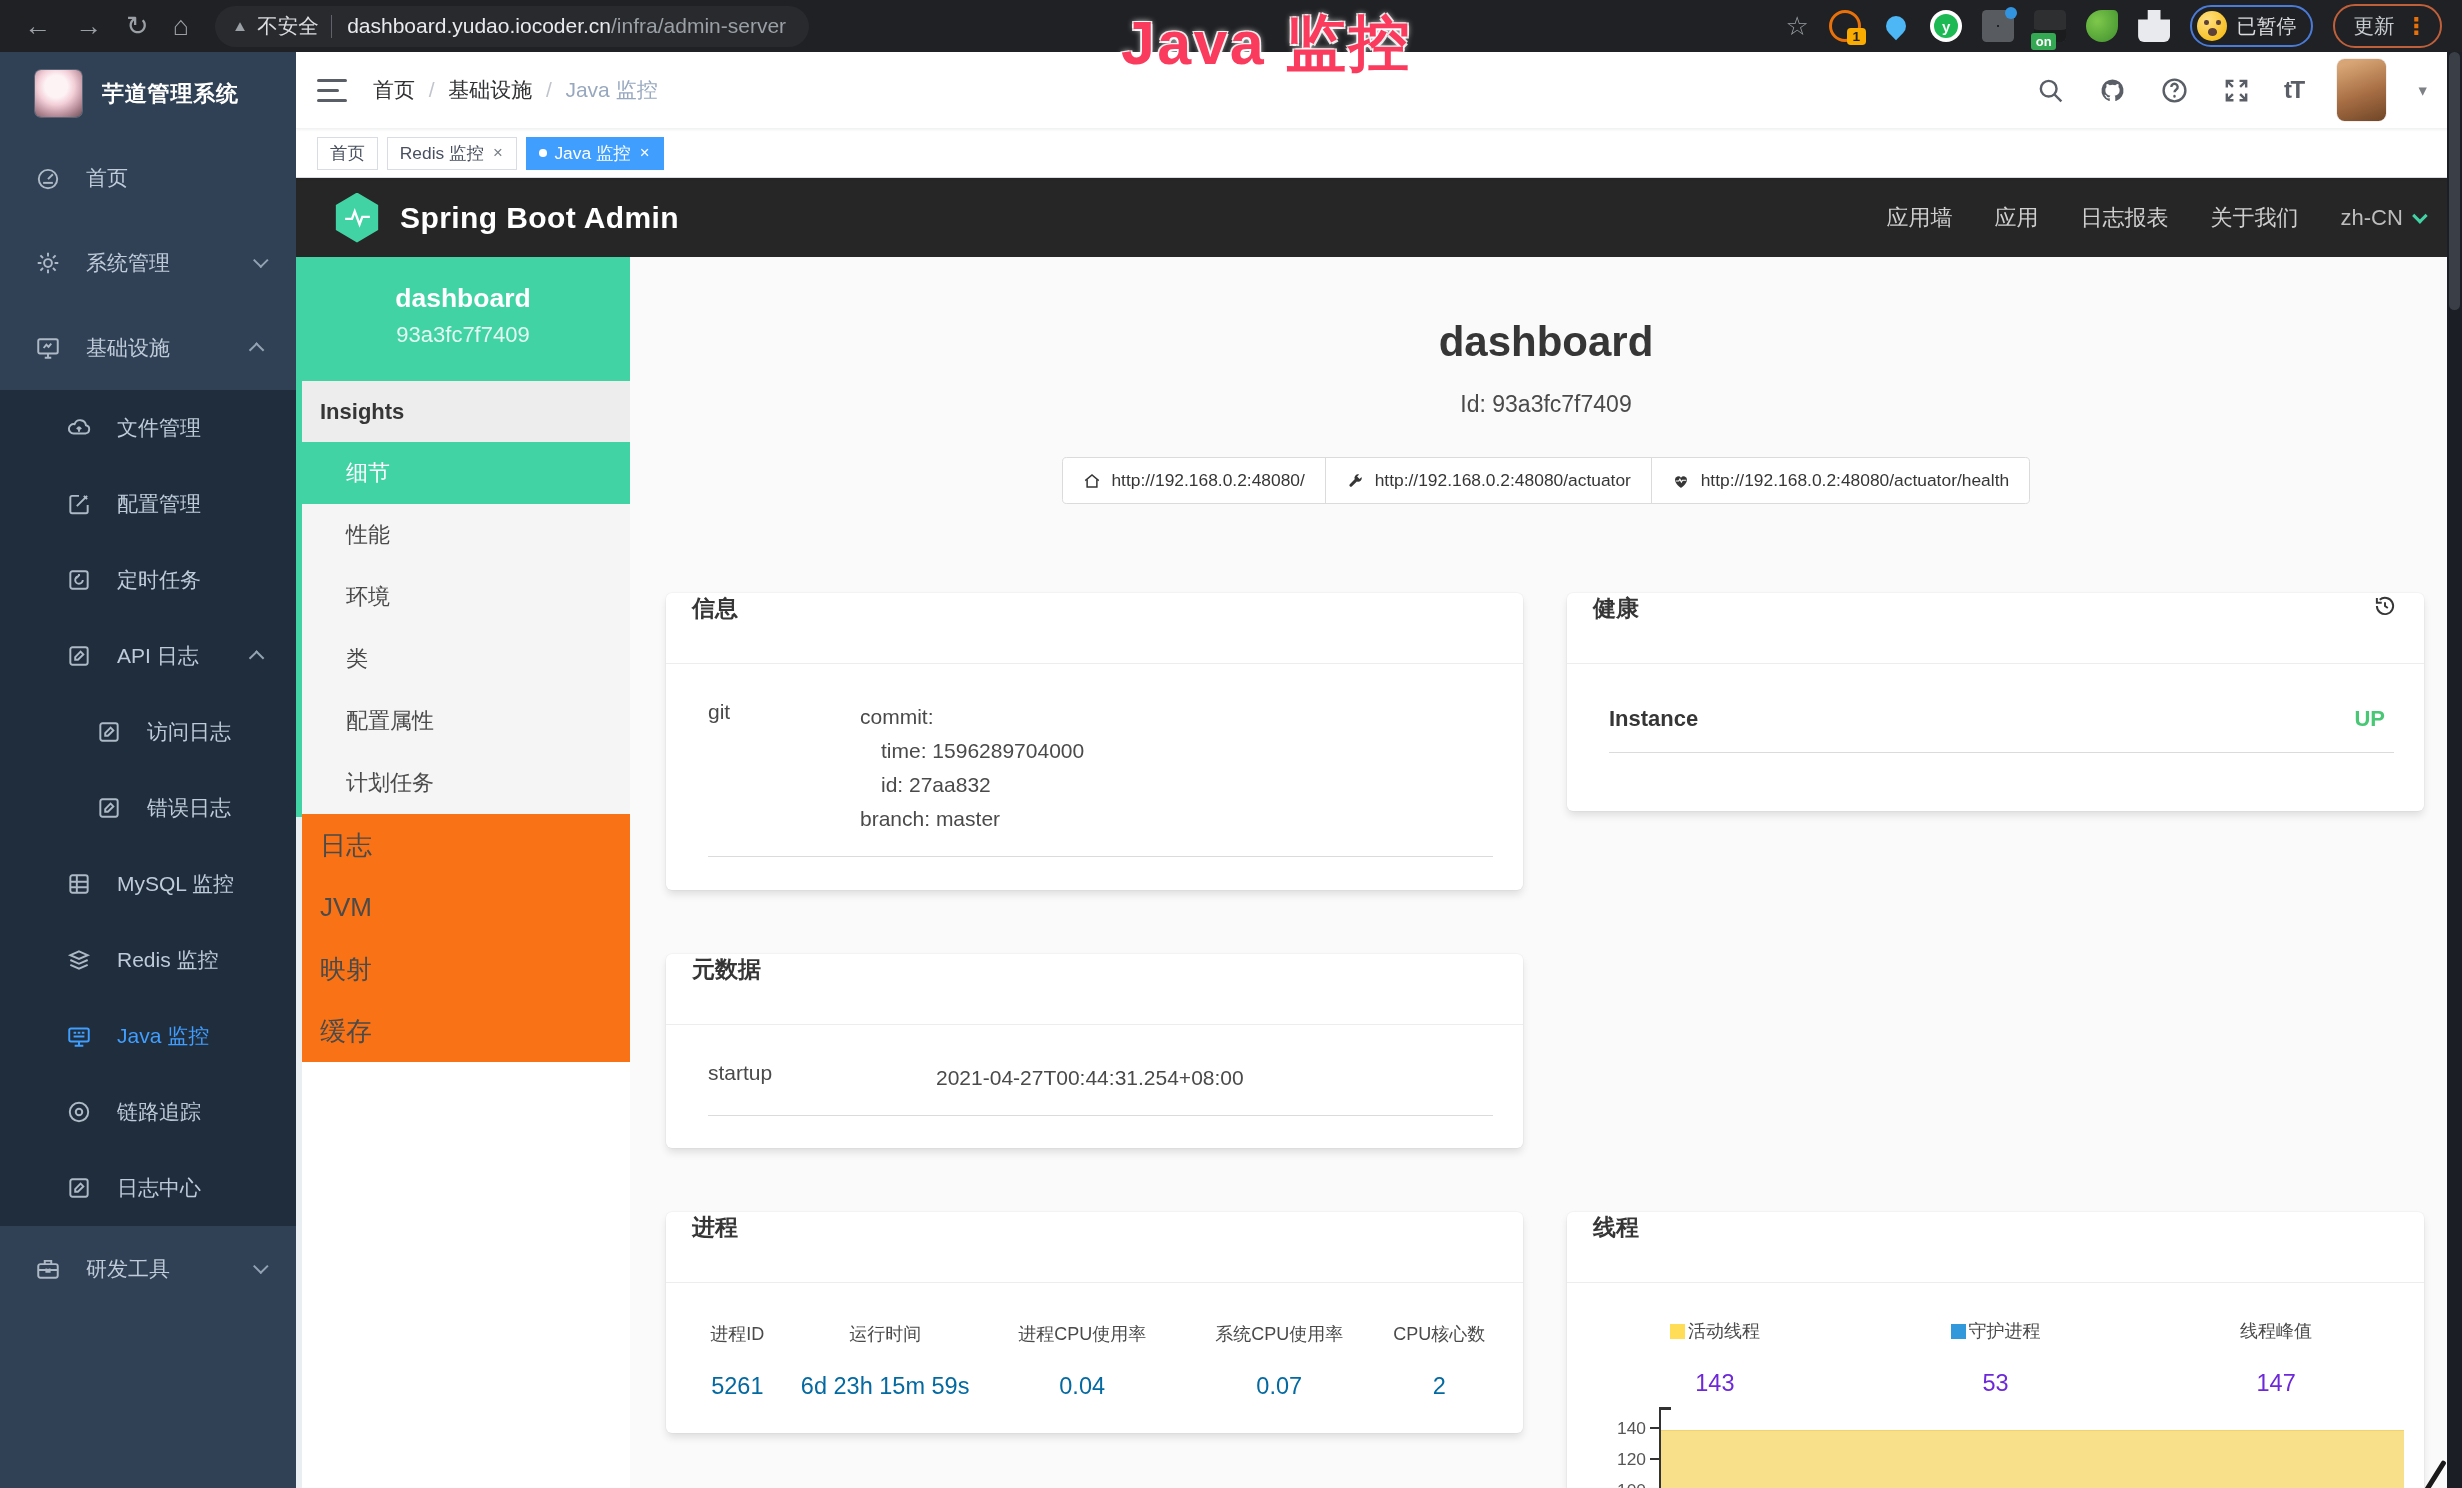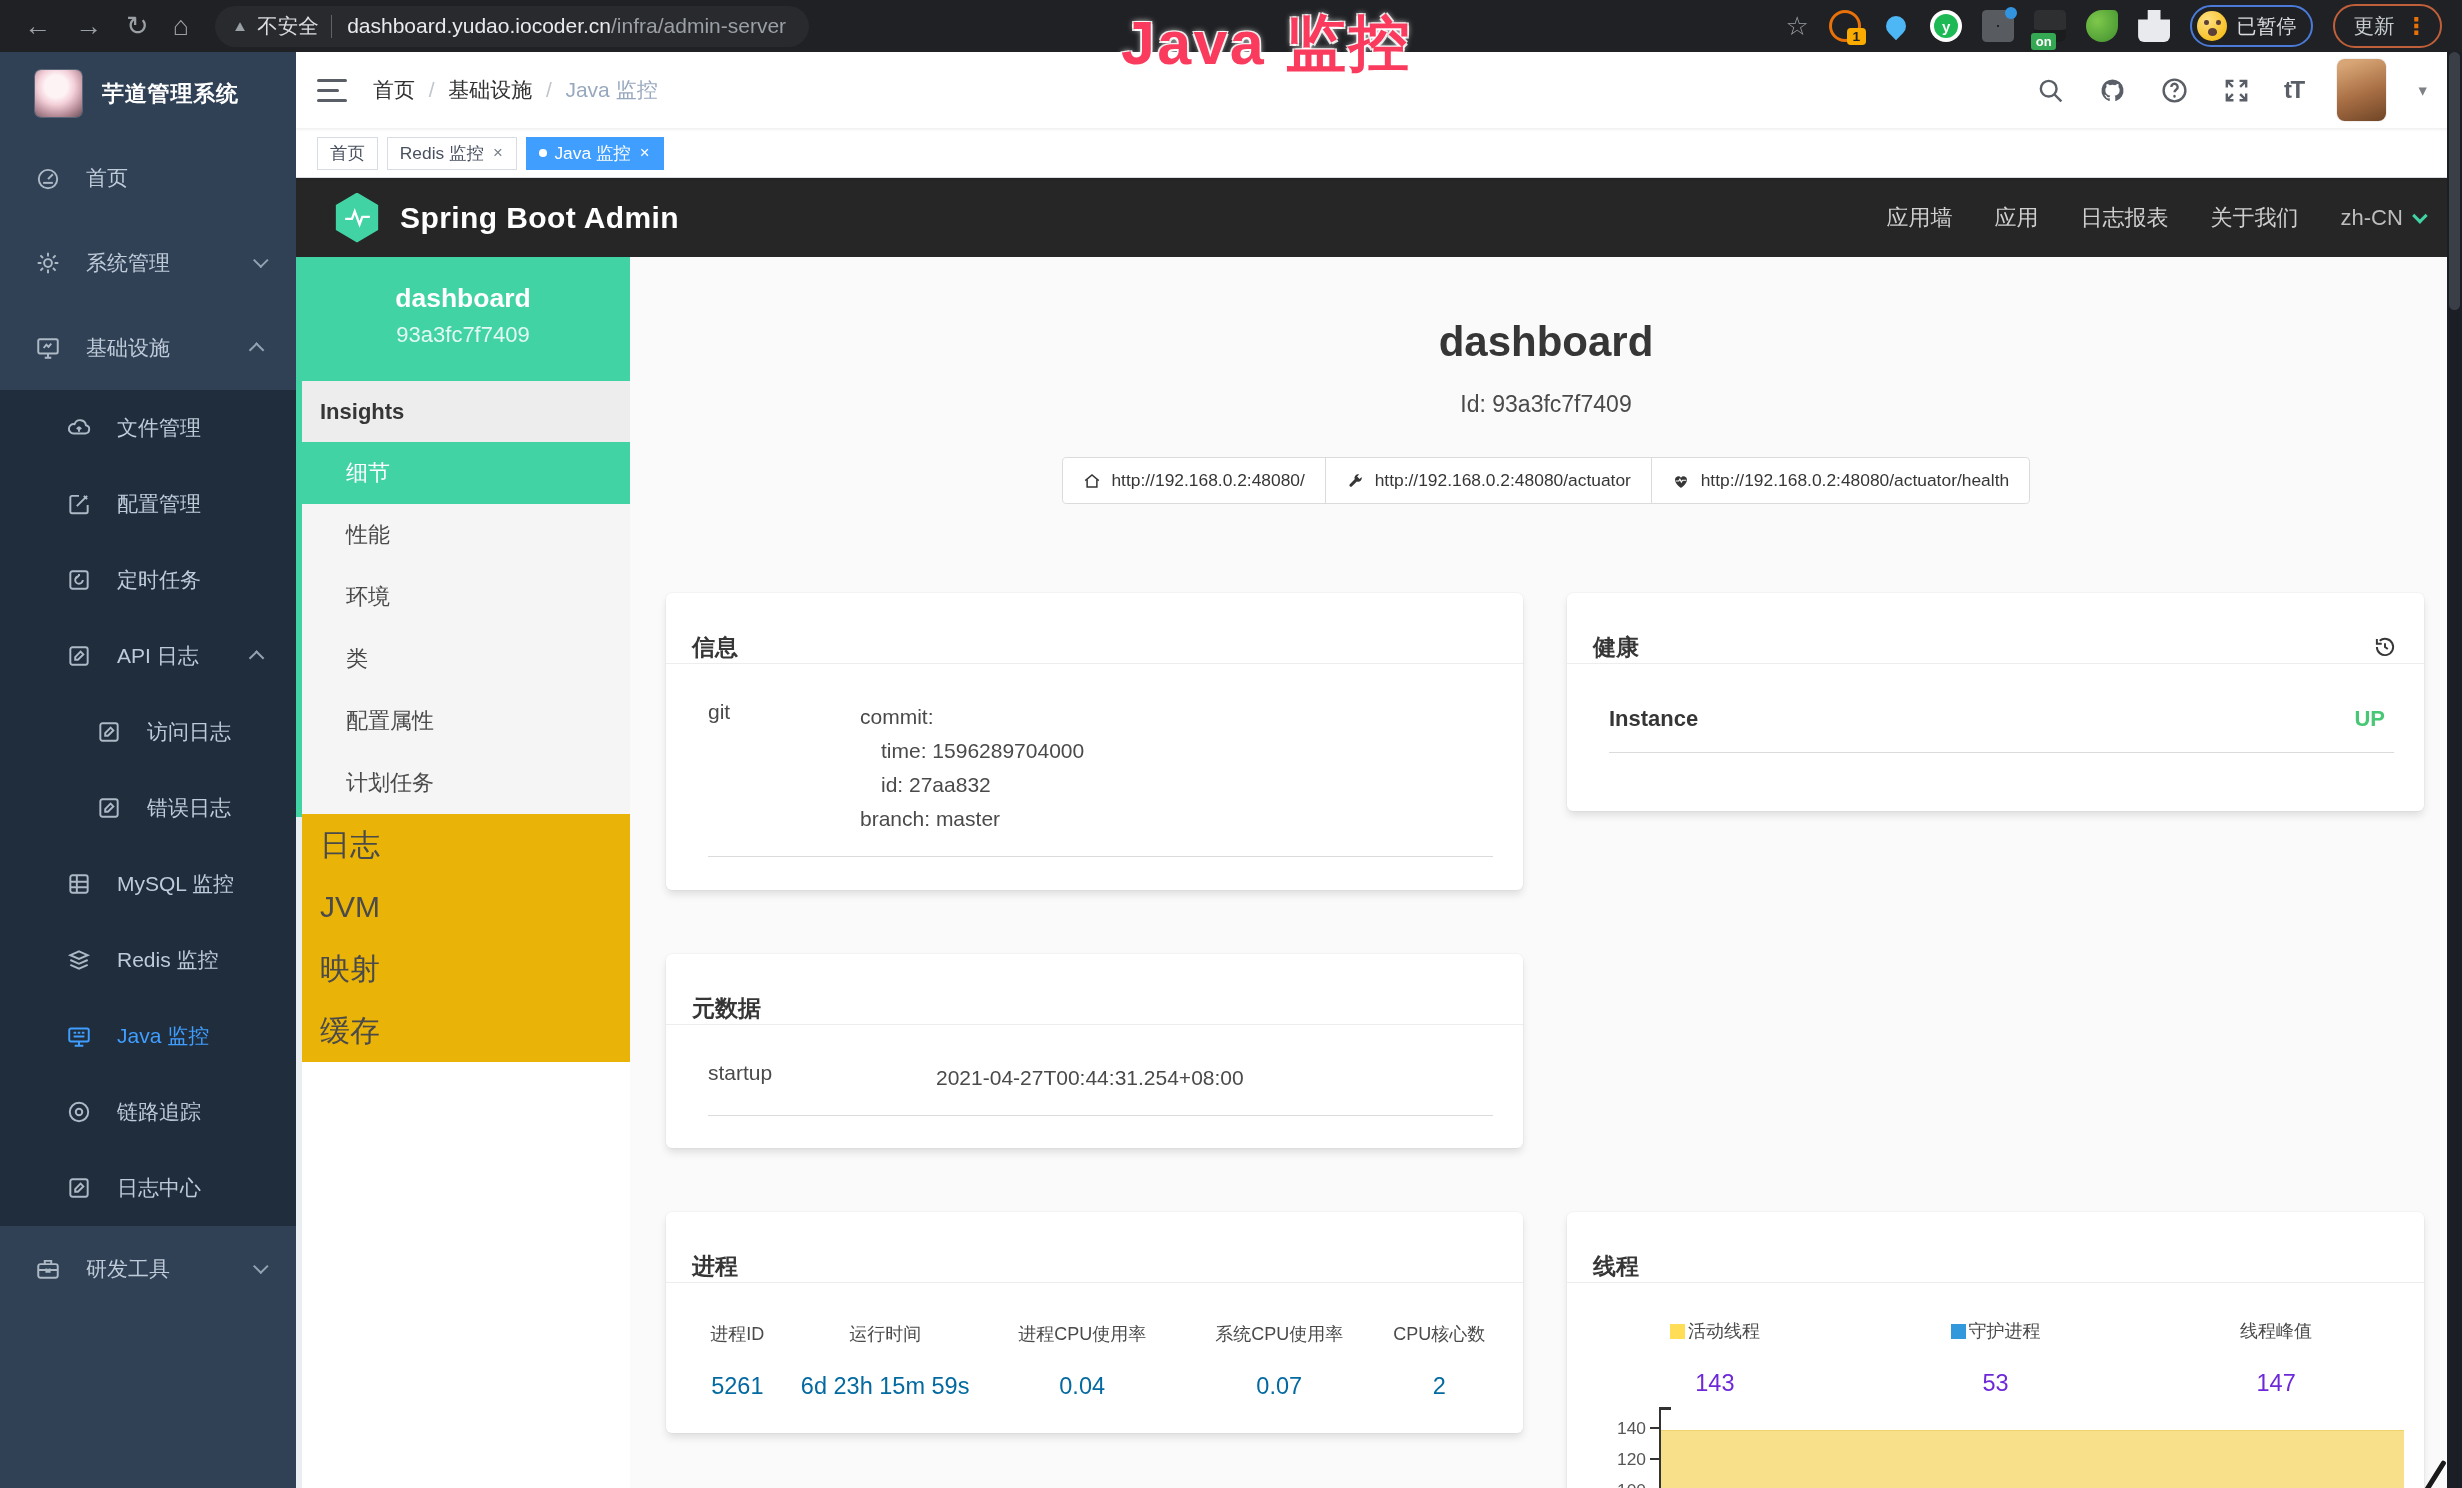--- a/index.html
+++ b/index.html
@@ -96,34 +96,34 @@
   .sba-body { flex:1; display:flex; min-height:0; }
   .sba-side { width:334px; flex:none; background:#fff; position:relative; }
   .strip-green { position:absolute; left:0; top:0; width:6px; height:560px; background:#42d3a5; z-index:2; }
   .strip-gray { position:absolute; left:0; top:560px; bottom:0; width:6px; background:#e9eef2; z-index:2; }
   .inst-head { height:124px; background:#42d3a5; color:#fff; text-align:center; padding-top:26px; cursor:pointer; }
   .inst-name { font-size:26.5px; font-weight:700; }
   .inst-id { font-size:22px; margin-top:7.6px; color:rgba(255,255,255,.85); }
   .menu-label { height:61px; display:flex; align-items:center; padding-left:24px; font-weight:700; font-size:22px; color:#363636; background:#ededed; }
   .ins-item { height:62px; display:flex; align-items:center; padding-left:50px; background:#f5f5f5; font-size:22px; color:#4a4a4a; cursor:pointer; }
   .ins-item.active { background:#42d3a5; color:#fff; }
-  .root-item { height:62px; display:flex; align-items:center; padding-left:24px; font-size:30px; color:#4a4a4a; background:#eab308; cursor:pointer; }
+  .root-item { height:62px; display:flex; align-items:center; padding-left:24px; font-size:26px; color:#4a4a4a; background:#f97316; cursor:pointer; }
 
   .sba-content { flex:1; background:#fafafa; overflow:hidden; }
   .page-title { text-align:center; margin-top:61px; font-size:42px; font-weight:700; color:#363636; }
   .page-id { text-align:center; margin-top:25px; font-size:23px; color:#4a4a4a; }
   .url-group { display:flex; justify-content:center; margin-top:39px; }
   .url-btn { display:flex; align-items:center; gap:10.6px; background:#fff; border:0.8px solid #dbdbdb; height:47px; padding:0 20px; font-size:17.4px; color:#363636; cursor:pointer; margin-left:-0.8px; }
   .url-btn:first-child { border-radius:4.6px 0 0 4.6px; margin-left:0; }
   .url-btn:last-child { border-radius:0 4.6px 4.6px 0; }
   .url-btn svg { width:18px; height:18px; flex:none; }
 
   .cards { margin:89px 0 0 36px; display:grid; grid-template-columns:857px 857px; column-gap:44px; row-gap:64px; align-items:start; }
   .card { background:#fff; border-radius:6px; box-shadow:0 4.6px 9px -1.5px rgba(10,10,10,.12), 0 0 0 0.8px rgba(10,10,10,.03); }
-  .card-header { display:flex; align-items:flex-end; padding:0 26px; height:71px; border-bottom:1.5px solid #ededed; }
+  .card-header { display:flex; align-items:flex-start; padding:0 26px; height:71px; border-bottom:1.5px solid #ededed; }
   .card-title { font-size:23px; font-weight:700; color:#363636; }
   .card-hicon { margin-left:auto; color:#363636; cursor:pointer; }
   .card-hicon svg { width:26px; height:26px; }
   .card-info { grid-column:1; grid-row:1; height:297px; }
   .card-health { grid-column:2; grid-row:1; height:218px; }
   .card-meta { grid-column:1; grid-row:2; height:194px; }
   .card-process { grid-column:1; grid-row:3; height:221px; }
   .card-threads { grid-column:2; grid-row:3; height:326px; }
 
   .kv { display:flex; padding:36px 30px 0 42px; font-size:21px; color:#4a4a4a; }

